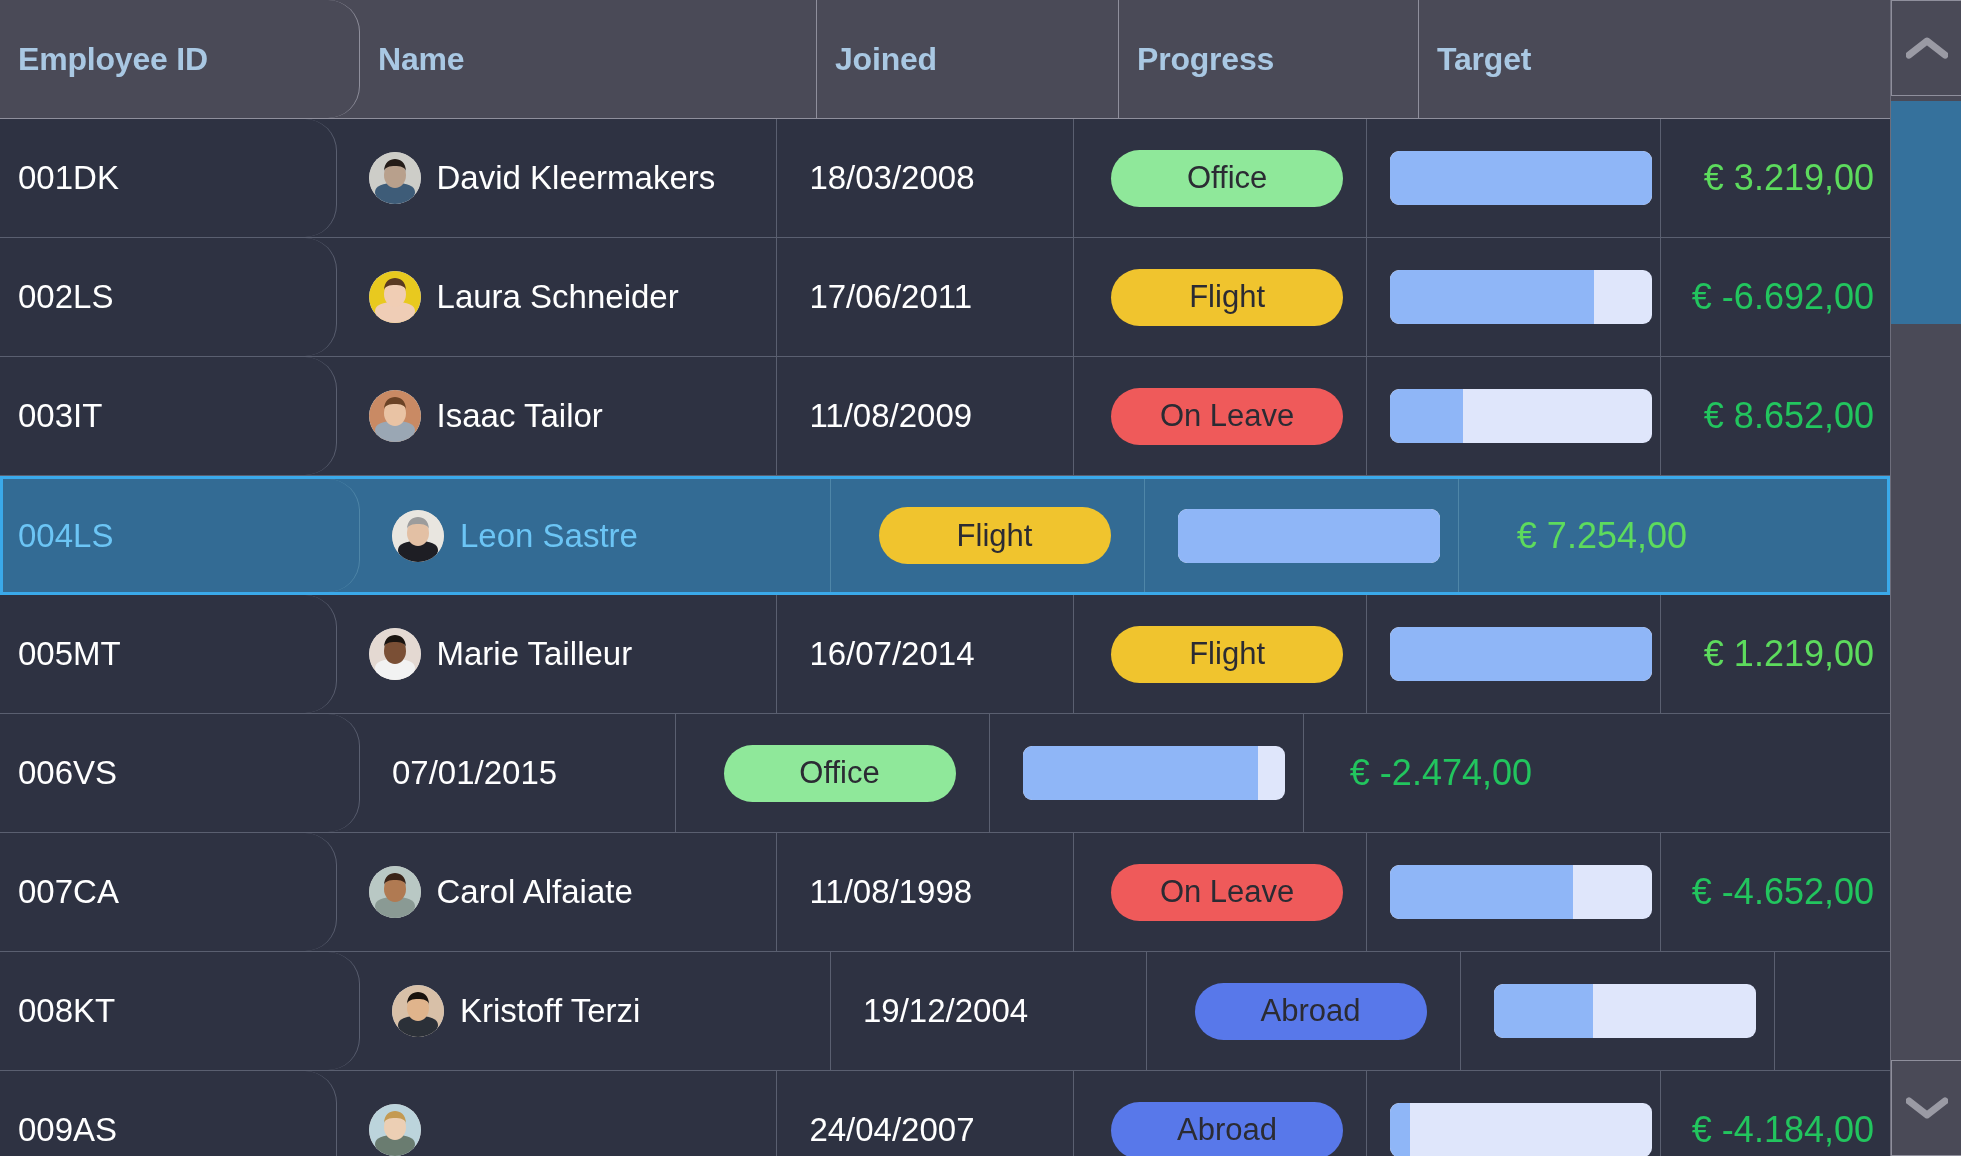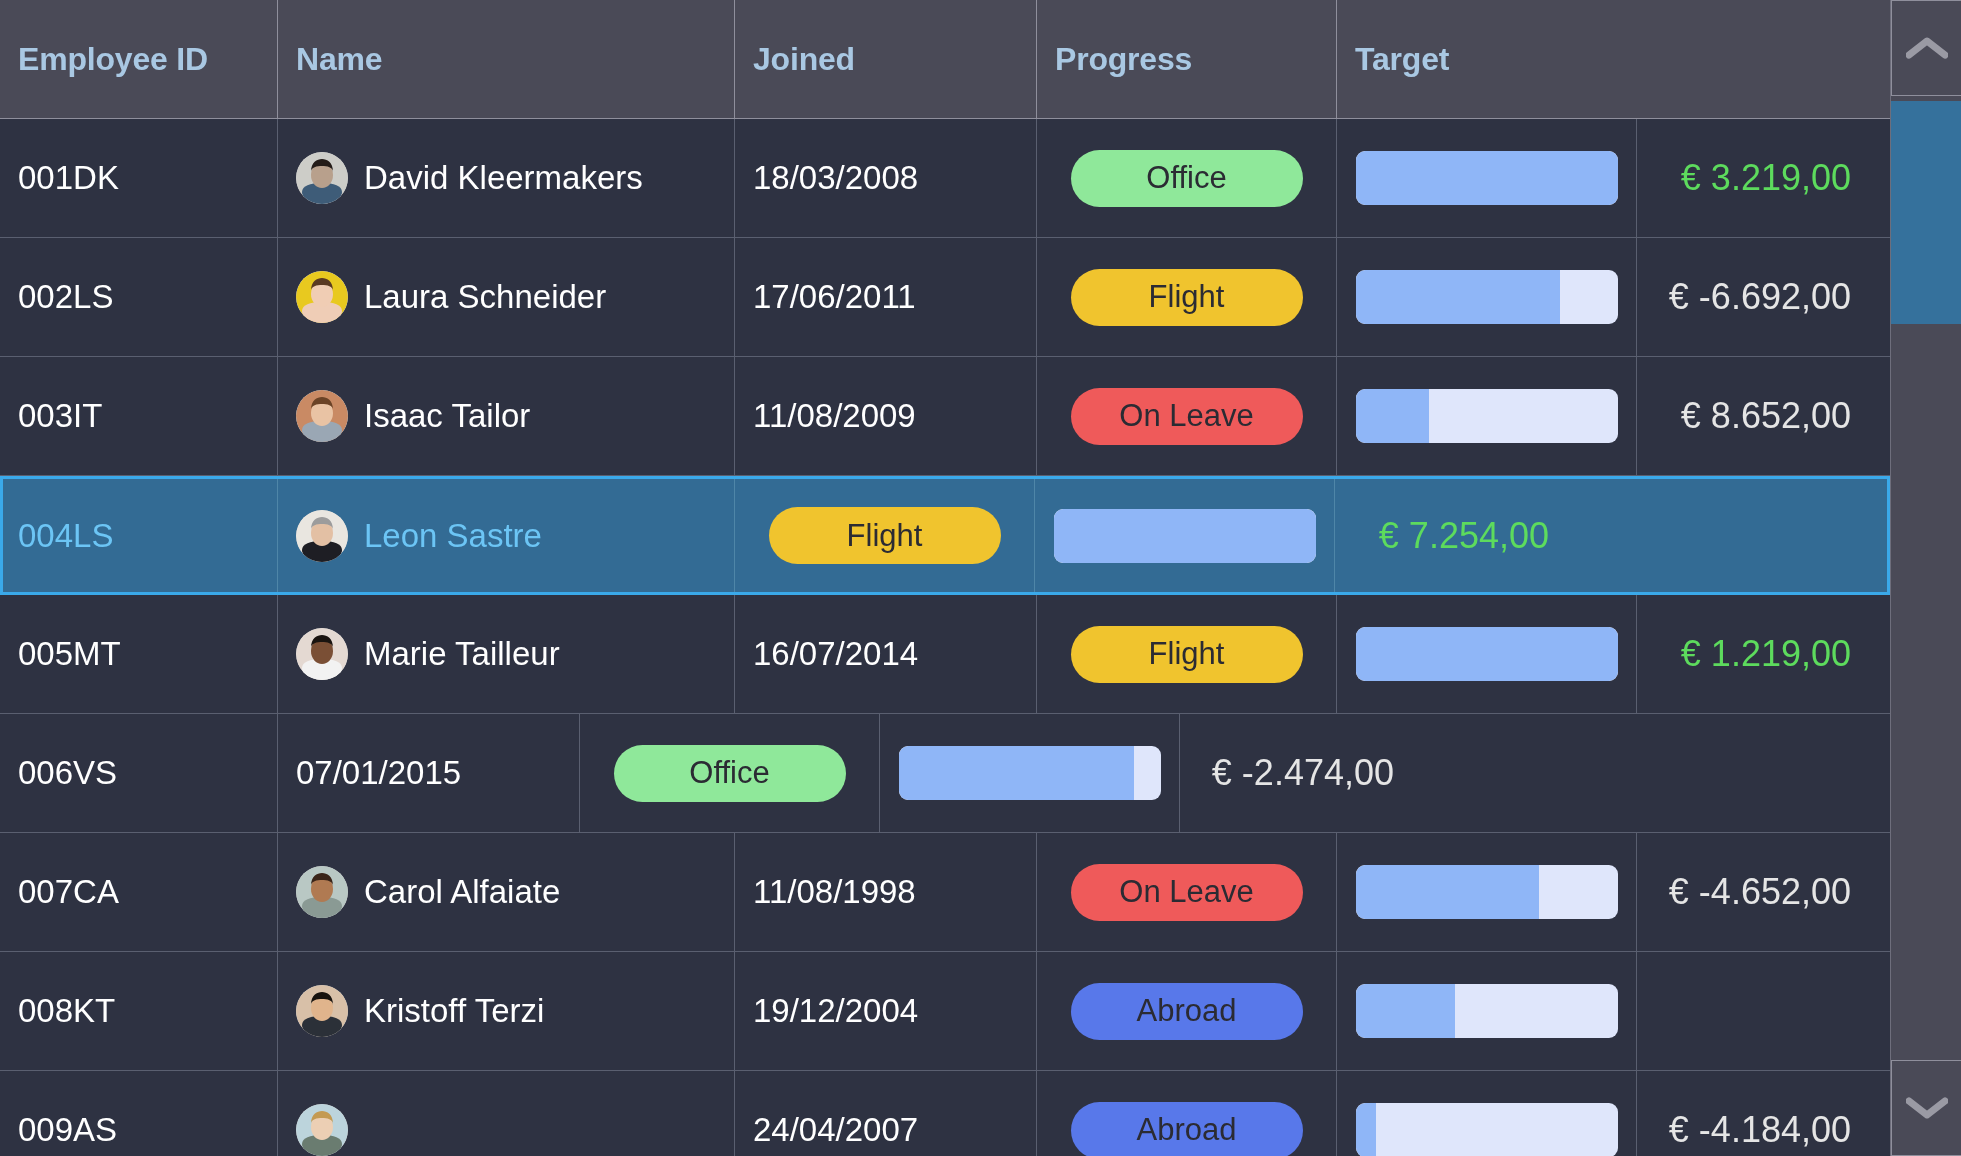--- a/index.html
+++ b/index.html
@@ -38,35 +38,36 @@
     font-weight:bold;
     color:#a9c8e3;
     border-right:1px solid #8f8f9c;
     letter-spacing:-0.2px;
     white-space:nowrap;
     overflow:hidden;
   }
   .header-cell.last { border-right:none; }
 
   
-  .c-id       { width:278px; }
+  .c-id       { width:360px;border-radius:32px; }
   .c-name     { width:457px; }
   .c-joined   { width:302px; }
   .c-status   { width:300px; }
   .c-progress { width:300px; }
   .c-target   { width:230px; }
 
   
   .body-area { position:relative; height:1037px; overflow:hidden; }
   .data-row {
     display:flex;
     height:119px;
     background:#2e3242;
     border-bottom:1px solid #5a5f70;
     position:relative;
+    gap:14px;
   }
   .data-row.selected {
     background:#336b94;
     border-top:3px solid #3aa9ea;
     border-bottom:3px solid #3aa9ea;
     box-shadow: inset 3px 0 0 #3aa9ea, inset -3px 0 0 #3aa9ea;
     z-index:3;
   }
   .cell {
     display:flex;
@@ -122,21 +123,21 @@
   }
   .progress-fill {
     height:100%;
     background:#8fb6f7;
     border-radius:9px 0 0 9px;
   }
   .progress-fill.full { border-radius:9px; }
 
   
   .pos { color:#5ddb5d; }
-  .neg { color:#e5e5e5;text-align:right; }
+  .neg { color:#22c55e;text-align:right; }
 
   
   .scrollbar {
     width:71px; height:1156px;
     background:#4a4a57;
     position:relative;
     border-left:1px solid #6e6e7c;
     flex:0 0 71px;
   }
   .sb-btn {

